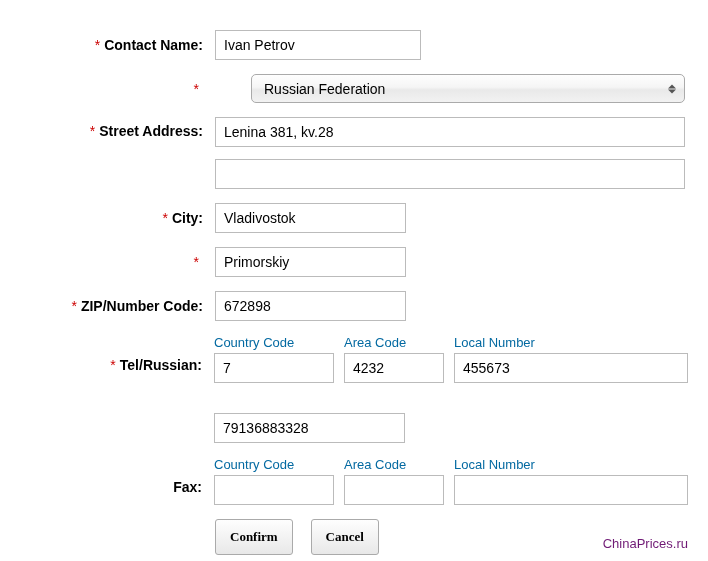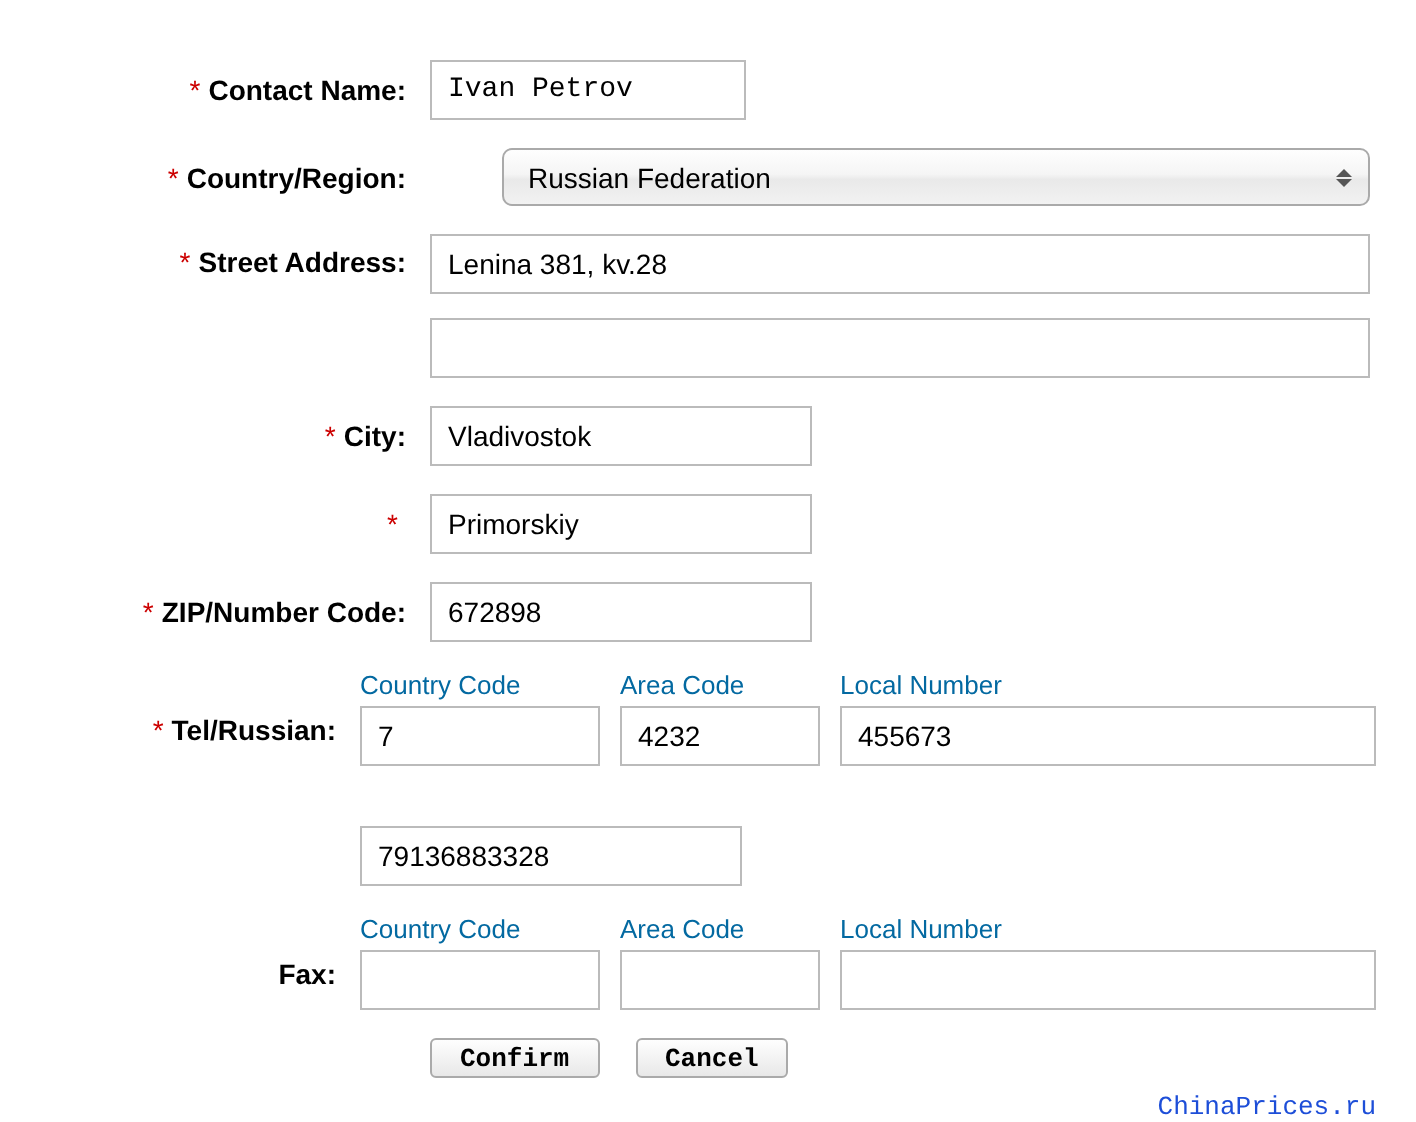--- a/index.html
+++ b/index.html
@@ -45,22 +45,21 @@
     }
     input[type="text"] {
       height: 30px;
       border: 1px solid #bbb;
       padding: 4px 8px;
       font-size: 14px;
       font-family: Arial, Helvetica, sans-serif;
       background: #fff;
     }
     input.short {
-      width: 158px;
-      font-family: Liberation Mono, monospace;
+      width: 206px;
     }
     input.medium {
       width: 191px;
     }
     input.long {
       width: 470px;
     }
     .select-wrap {
       position: relative;
       width: 470px;
@@ -122,48 +121,47 @@
       font-size: 14px;
     }
     .phone-input-ac {
       width: 100px;
       height: 30px;
       border: 1px solid #bbb;
       padding: 4px 8px;
       font-size: 14px;
     }
     .phone-input-ln {
-      width: 268px;
+      width: 234px;
       height: 30px;
       border: 1px solid #bbb;
       padding: 4px 8px;
       font-size: 14px;
     }
     .button-row {
       margin-top: 4px;
     }
     button {
-      height: 20px;
+      height: 36px;
       padding: 0 14px;
       border: 1px solid #aaa;
       border-radius: 3px;
       background: linear-gradient(to bottom, #fefefe, #e8e8e8);
       font-size: 13px;
       font-weight: bold;
       cursor: pointer;
       margin-right: 14px;
-      font-family: Liberation Mono, monospace;
+      font-family: Liberation Serif, serif;
     }
     .watermark {
       position: absolute;
-      bottom: 0;
+      bottom: 10px;
       right: 20px;
       font-size: 13px;
-      color: #1d4ed8;
-      font-family: Liberation Mono, monospace;
+      color: #701a75;
     }
     .street-stack input {
       margin-bottom: 12px;
       display: block;
     }
     .street-stack input:last-child {
       margin-bottom: 0;
     }
     .mobile-extra {
       margin-top: 30px;
@@ -178,21 +176,20 @@
     <span>Contact Name:</span>
   </div>
   <div class="field-col">
     <input type="text" class="short" value="Ivan Petrov" style="">
   </div>
 </div>
 
 <div class="form-row">
   <div class="label-col">
     <span class="asterisk">*</span>
-    <span>Country/Region:</span>
   </div>
   <div class="field-col">
     <div class="select-wrap">
       <div class="select-box">
         <span>Russian Federation</span>
         <div class="select-arrows">
           <div class="arrow-up"></div>
           <div class="arrow-down"></div>
         </div>
       </div>

